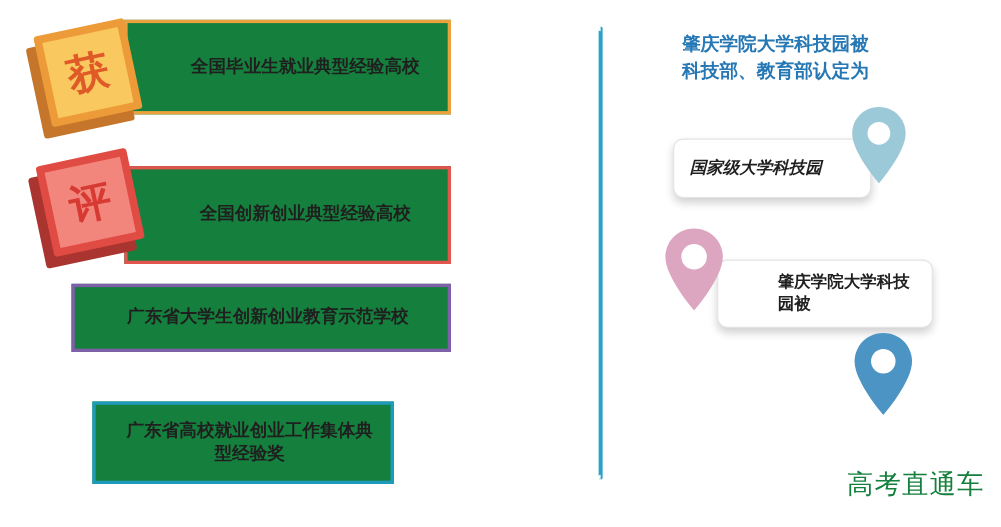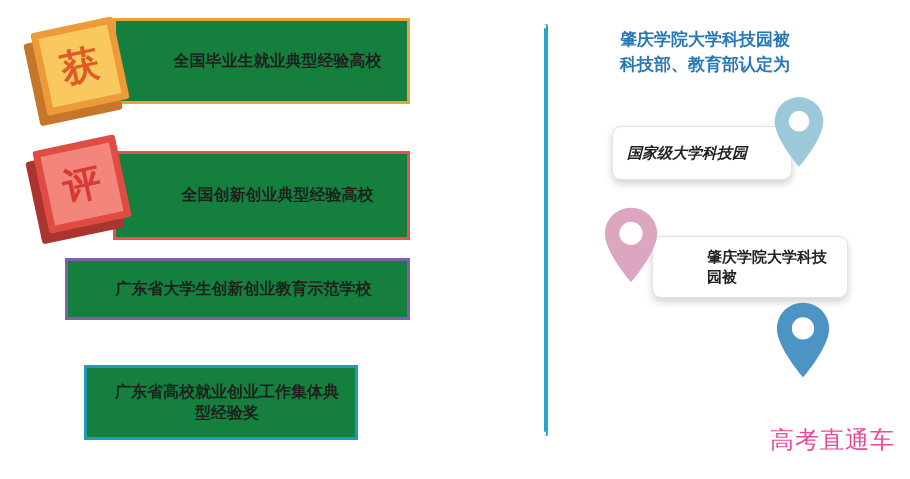--- a/index.html
+++ b/index.html
@@ -112,21 +112,21 @@
   .pin-0 { left: 772px; top: 94px;  width: 54px; height: 76px; }
   .pin-1 { left: 602px; top: 204px; width: 58px; height: 82px; }
   .pin-2 { left: 774px; top: 298px; width: 58px; height: 84px; }
 
   
   .watermark {
     position: absolute;
     left: 770px;
     top: 424px;
     font-size: 24px;
-    color: #ec4899;
+    color: #15803d;
     letter-spacing: 1px;
     font-weight: 500;
   }
 </style>
 </head>
 <body>
 
 <div class="stage">
 
   <div class="award-box box-0" style="border-color: rgb(235, 162, 62);">

